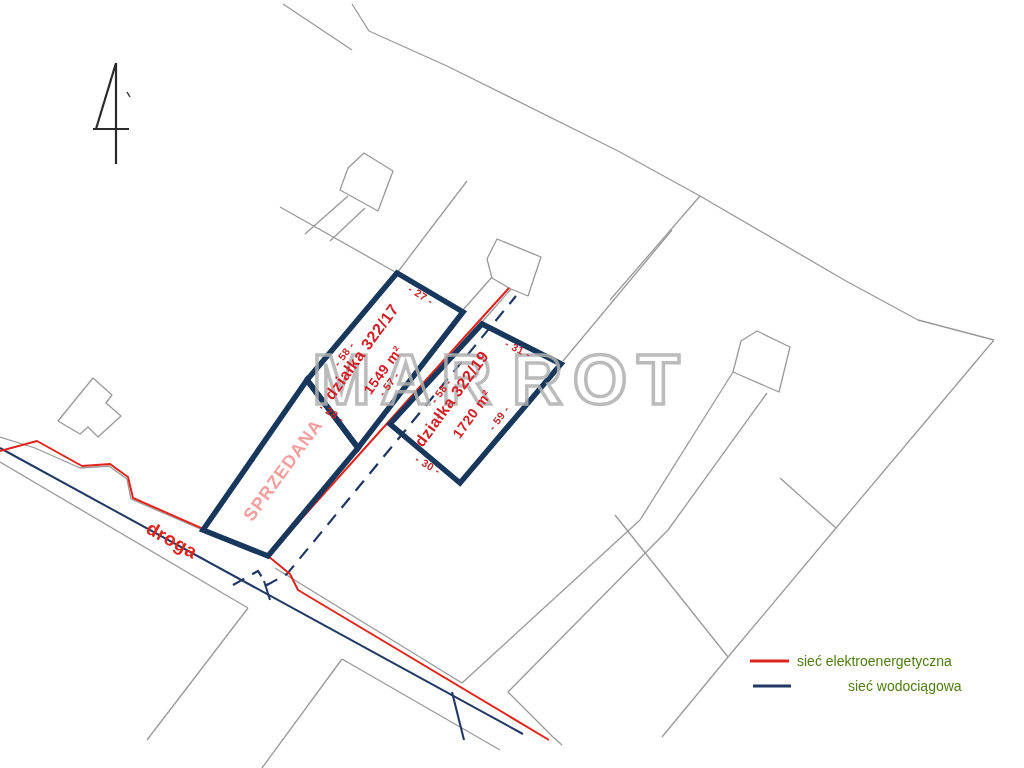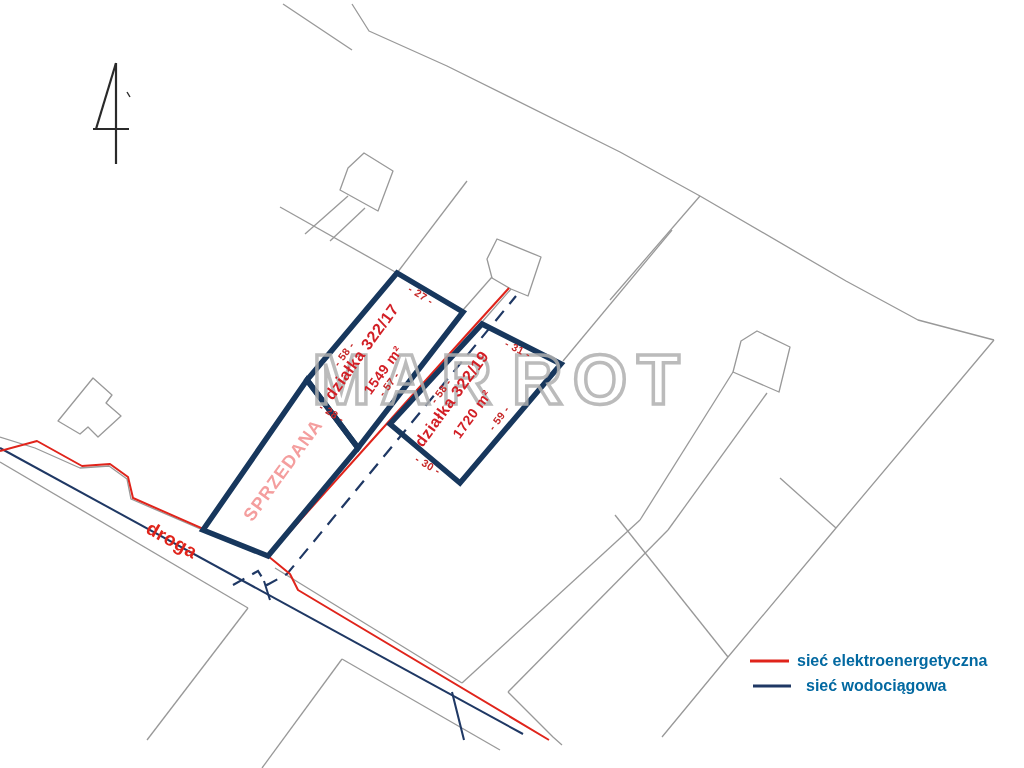--- a/index.html
+++ b/index.html
@@ -19,21 +19,21 @@
     line-height:1;
   }
   .plot-name{color:#d21f26;font-size:16px;letter-spacing:.5px;}
   .plot-area{color:#d21f26;font-size:14px;letter-spacing:.5px;}
   .sold{color:#f49e9e;font-size:18px;letter-spacing:1px;}
   .road-lbl{color:#e0241b;font-size:19px;letter-spacing:.5px;}
   .dim{color:#c62828;font-size:10.5px;letter-spacing:.5px;}
   .legend-lbl{
     position:absolute;
     transform:translate(0,-50%);
-    font-weight:bold;color:#0369a1;font-size:16px;
+    font-weight:normal;color:#4d7c0f;font-size:14px;
     white-space:nowrap;
   }
 </style>
 </head>
 <body>
 
 <div id="stage">
 
   <svg id="map-svg" width="1024" height="768" viewBox="0 0 1024 768">
 
@@ -122,15 +122,15 @@
   <div class="lbl dim" style="left:344px;top:354px;--r:-53deg;">- 58 -</div>
   <div class="lbl dim" style="left:421px;top:295px;--r:32deg;">- 27 -</div>
   <div class="lbl dim" style="left:389px;top:384px;--r:-53deg;">- 57 -</div>
   <div class="lbl dim" style="left:332px;top:413px;--r:32deg;">- 28 -</div>
   <div class="lbl dim" style="left:441px;top:391px;--r:-53deg;">- 58 -</div>
   <div class="lbl dim" style="left:518px;top:349px;--r:27deg;">- 31 -</div>
   <div class="lbl dim" style="left:499px;top:418px;--r:-53deg;">- 59 -</div>
   <div class="lbl dim" style="left:428px;top:465px;--r:30deg;">- 30 -</div>
 
   <div class="legend-lbl" style="left:797px;top:661px;">sieć elektroenergetyczna</div>
-  <div class="legend-lbl" style="left:806px;top:686px;">sieć wodociągowa</div>
+  <div class="legend-lbl" style="left:848px;top:686px;">sieć wodociągowa</div>
 
 </div>
 
 </body></html>

